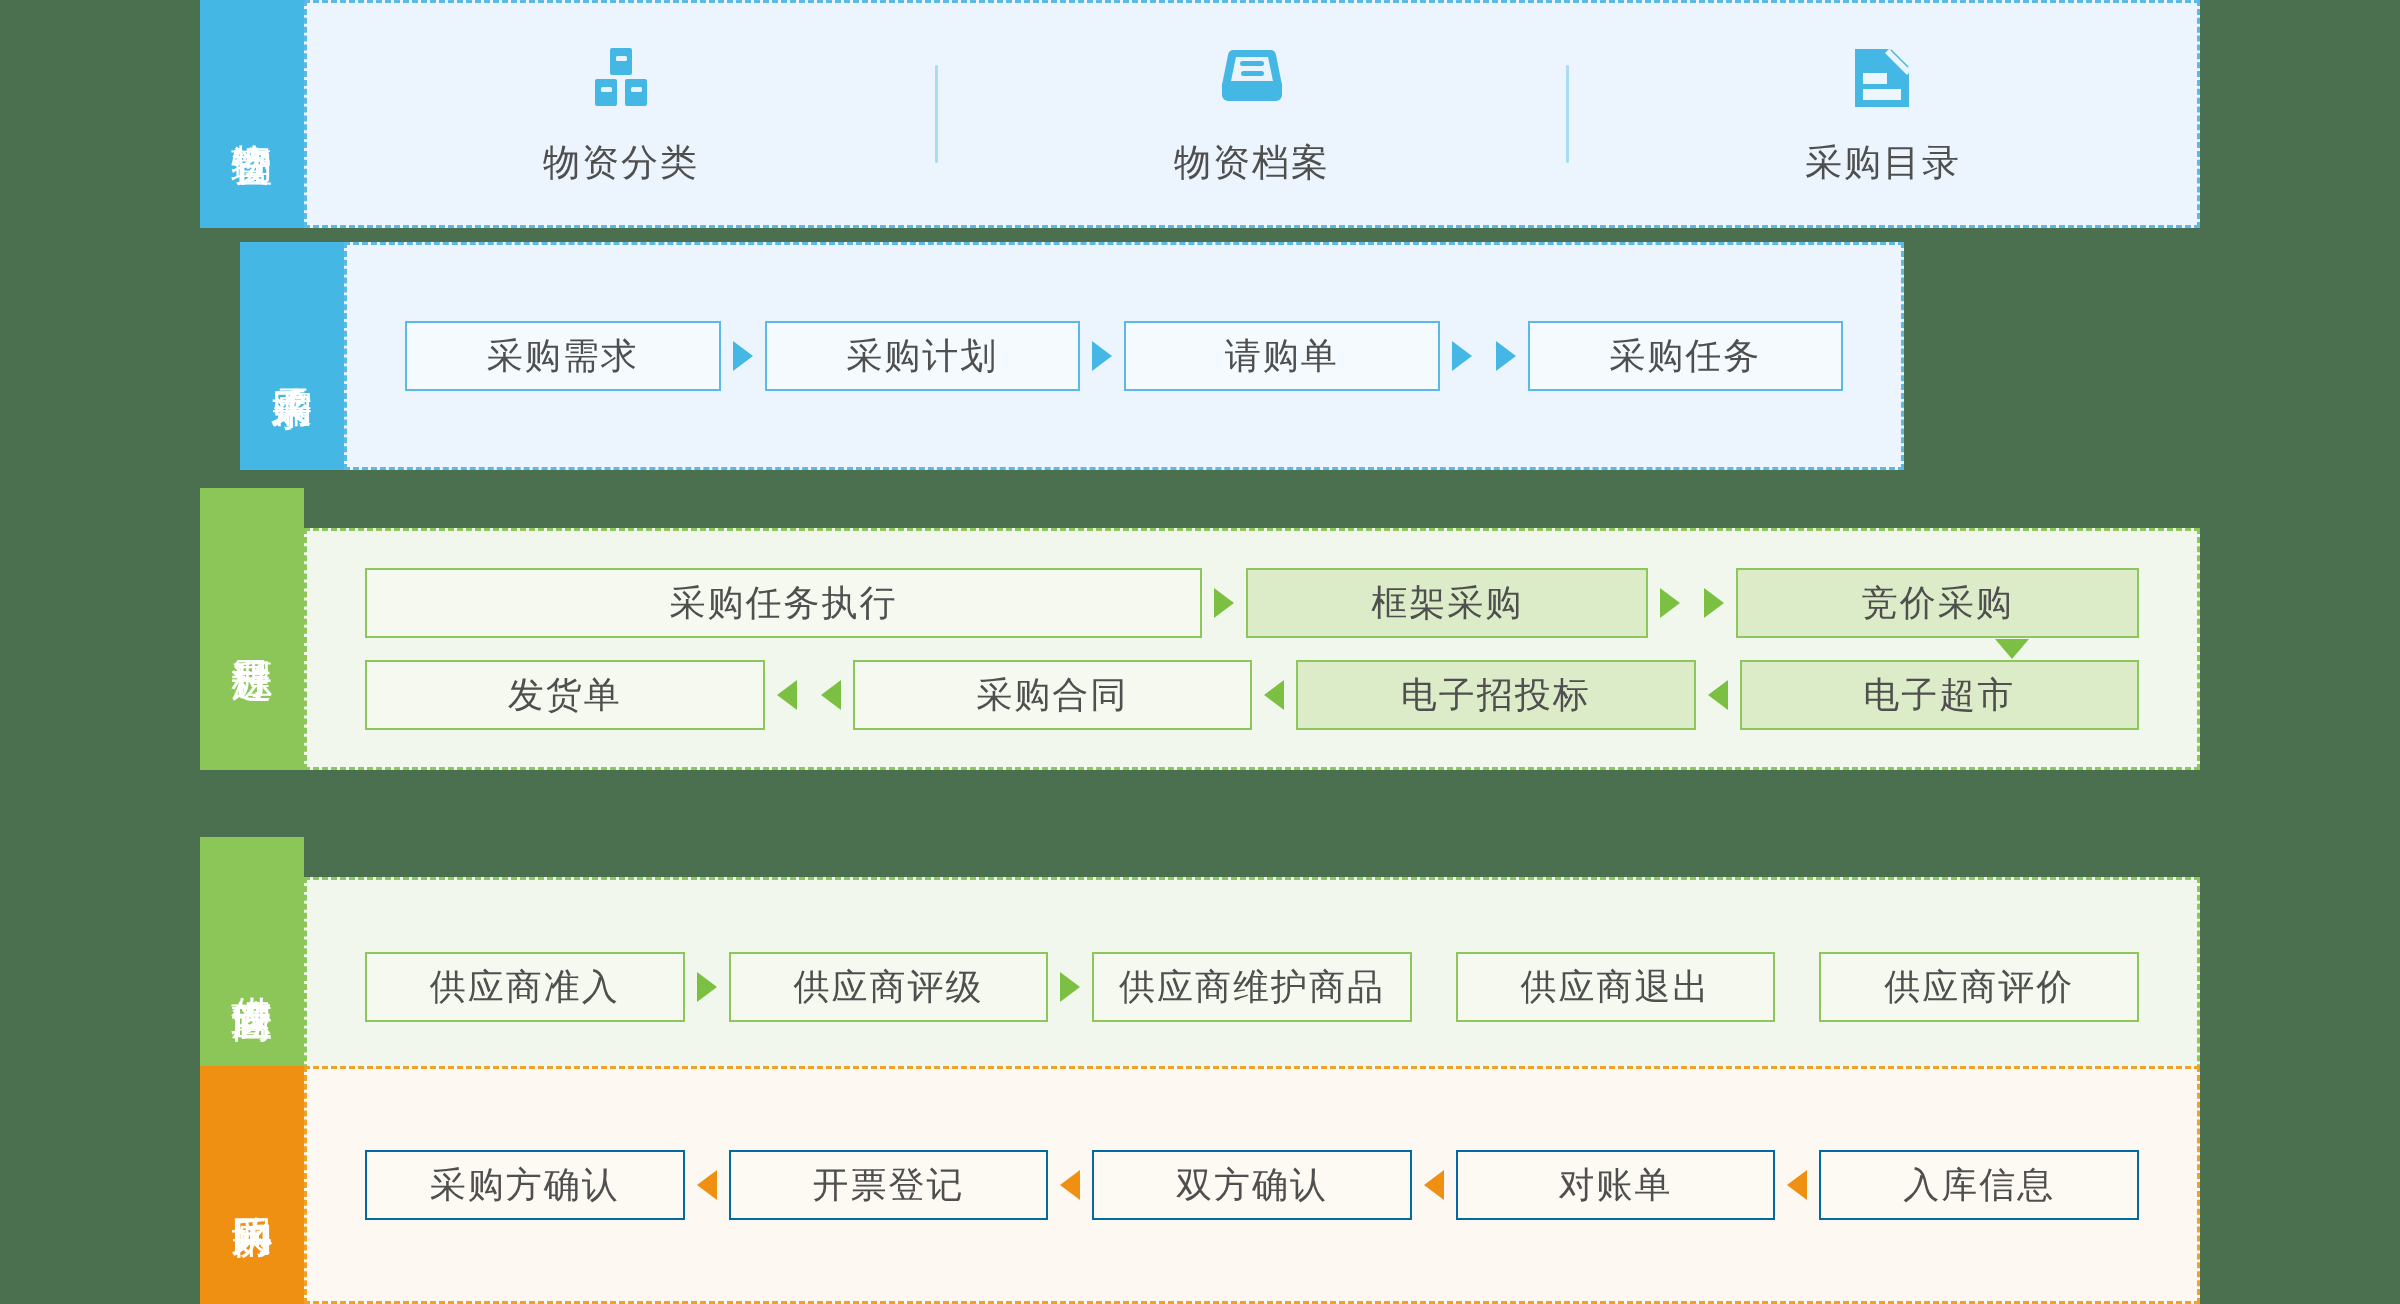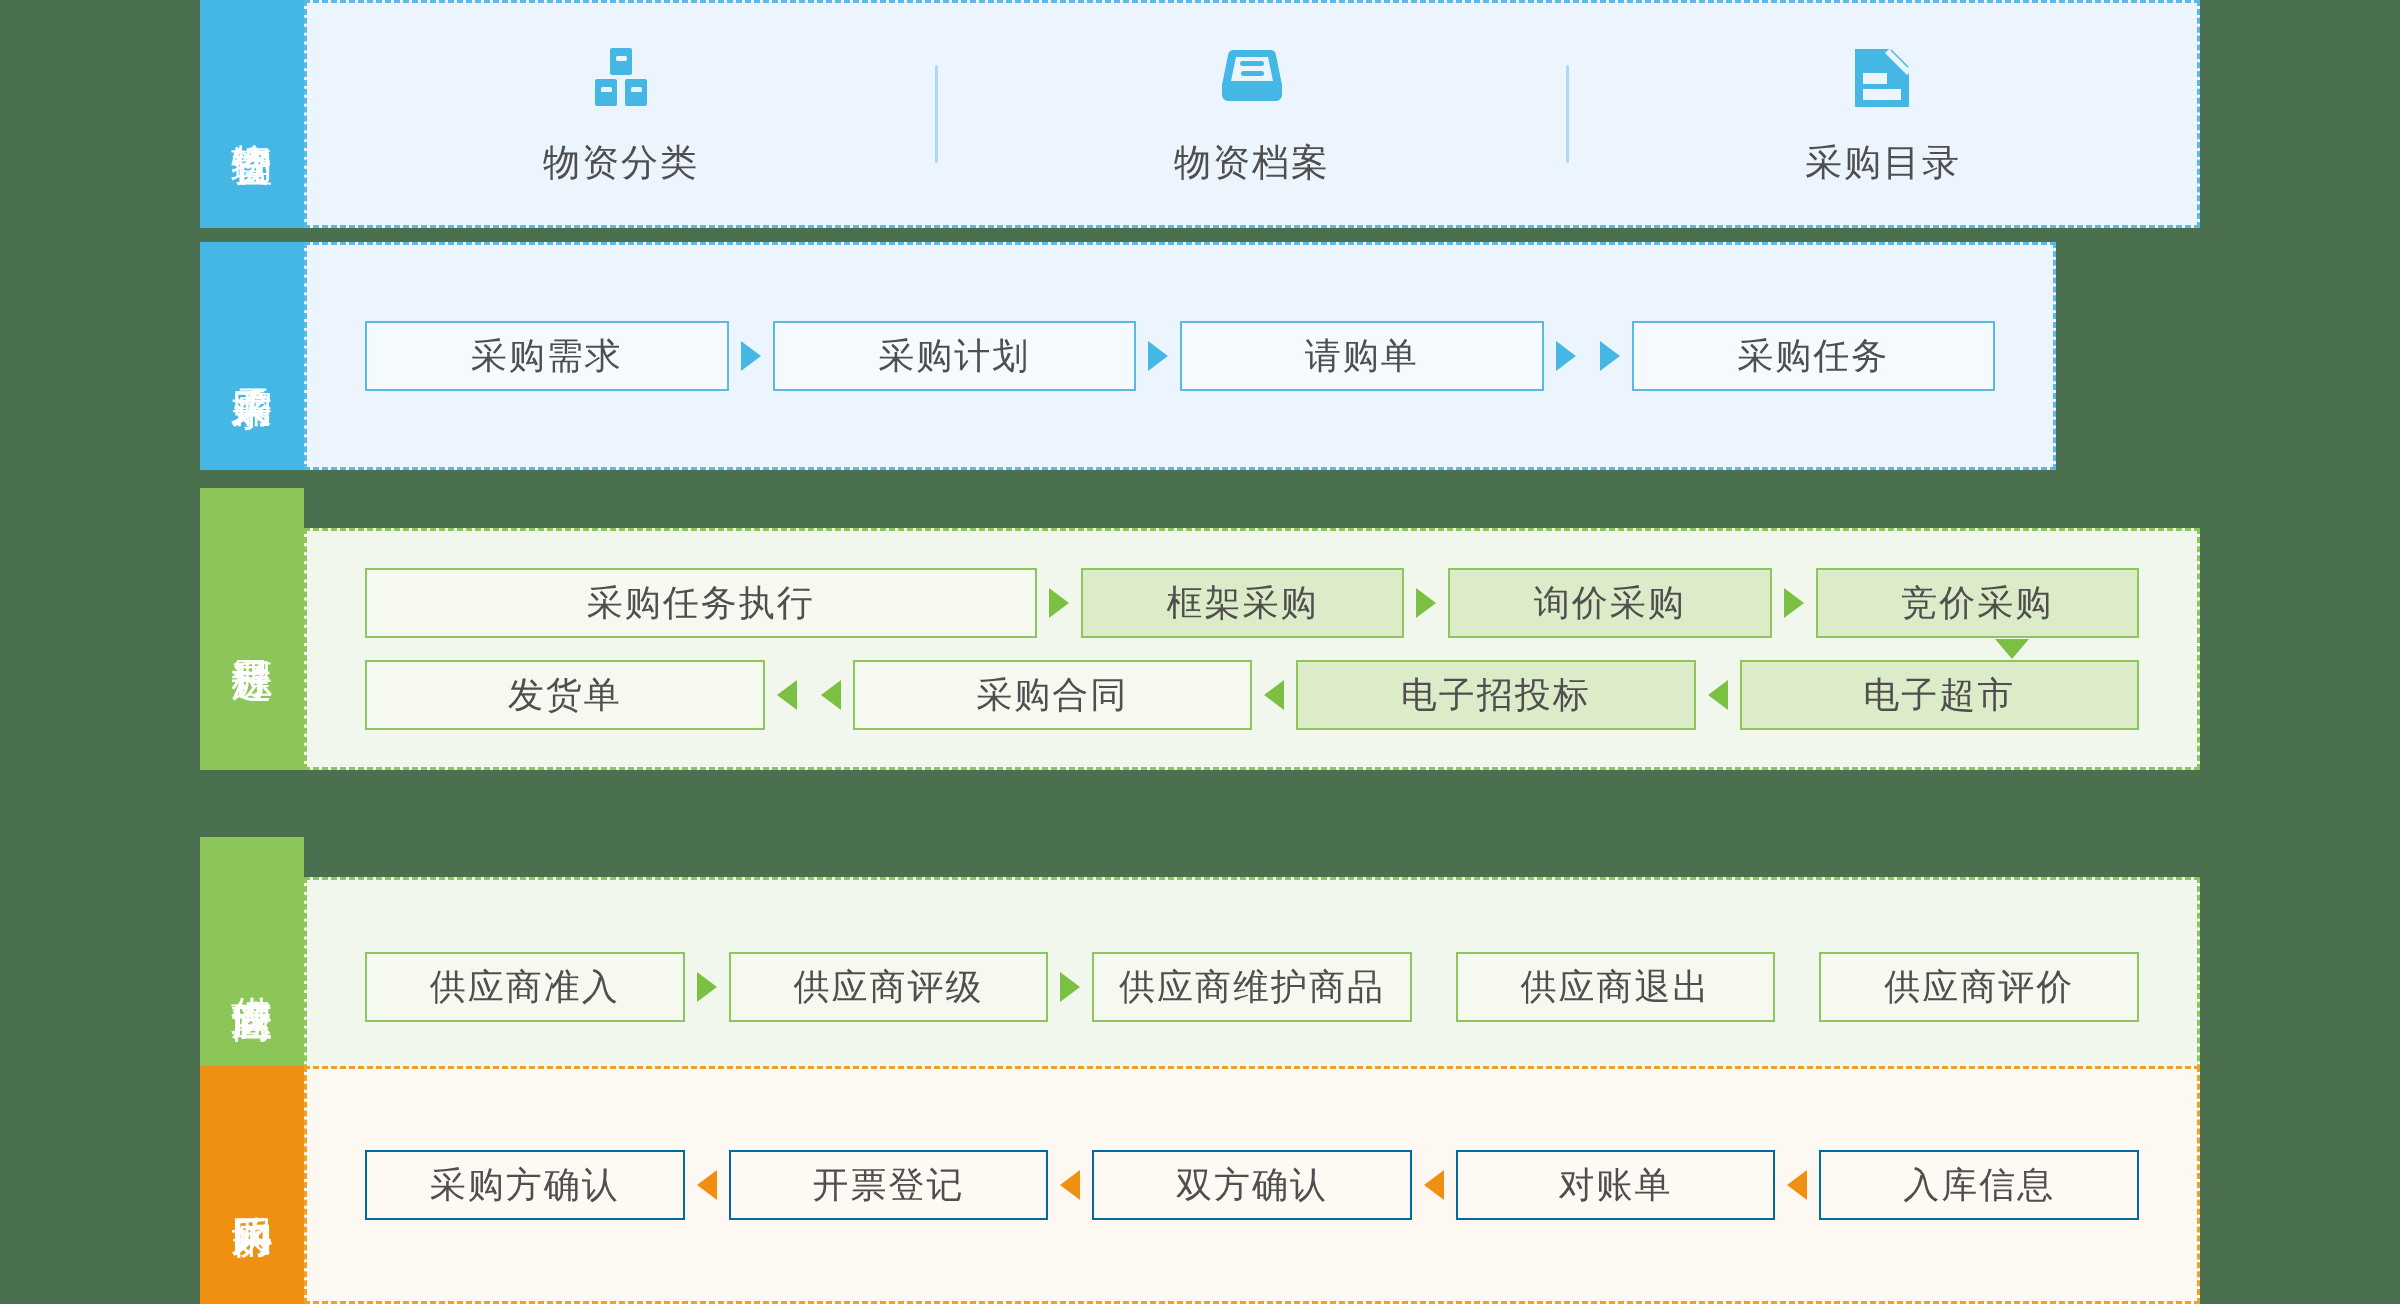--- a/index.html
+++ b/index.html
@@ -124,21 +124,21 @@
             <rect x="18" y="33" width="24" height="11" fill="#eef6fd"></rect>
             <rect x="18" y="49" width="38" height="11" fill="#eef6fd"></rect>
           </svg>
           <div class="iconcaption">采购目录</div>
         </div>
 
       </div>
     </div>
   </div>
 
-  <div class="row t-blue" style="top:242px;height:228px;width:1856px;">
+  <div class="row t-blue" style="top:242px;height:228px;width:1664px;margin-left:40px;">
     <div class="label">采购需求</div>
     <div class="panel">
       <div class="flow">
         <div class="node">采购需求</div>
         <div class="arrow right">
             <span></span>
           </div>
         <div class="node">采购计划</div>
         <div class="arrow right">
             <span></span>
@@ -162,21 +162,20 @@
 
         <div class="sub">
           <div class="node" style="flex:2.09 1 0;">采购任务执行</div>
           <div class="arrow right">
               <span></span>
             </div>
           <div class="node fill">框架采购</div>
           <div class="arrow right">
               <span></span>
             </div>
-          <div class="node fill">询价采购</div>
           <div class="arrow right">
               <span></span>
             </div>
           <div class="node fill">竞价采购</div>
         </div>
 
         <div class="sub">
           <div class="node">发货单</div>
           <div class="arrow left">
               <span></span>

